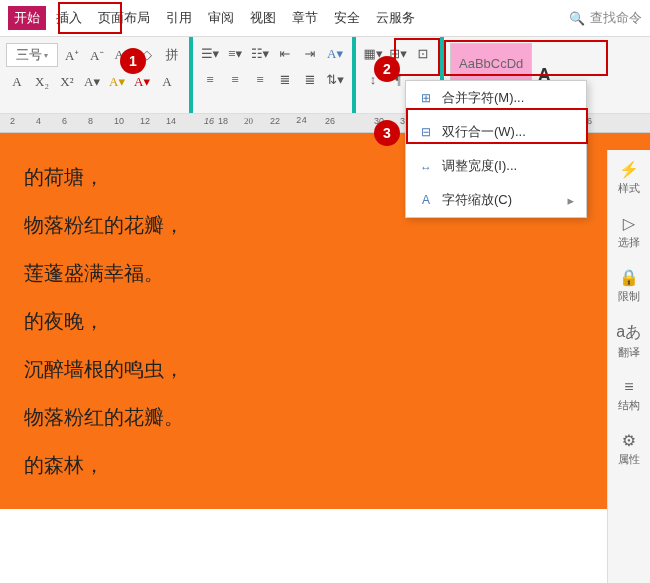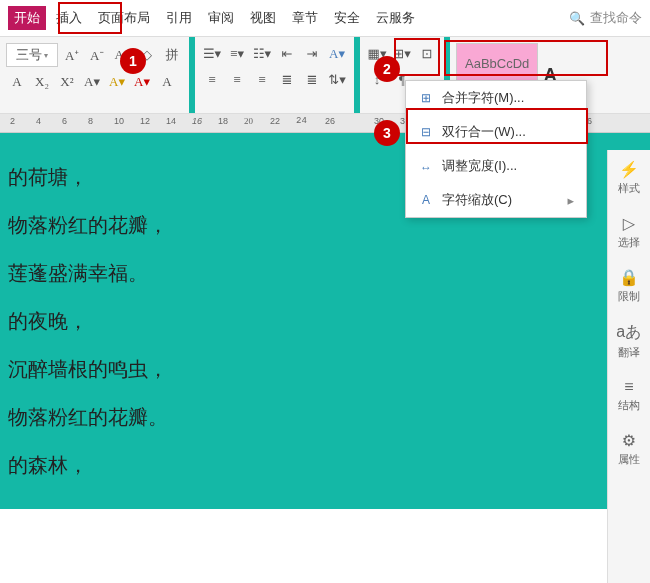--- a/index.html
+++ b/index.html
@@ -1,31 +1,31 @@
 <!DOCTYPE html>
 <html><head>
 <meta charset="utf-8">
 <style>
 body{margin:0;font-family:"Microsoft YaHei",sans-serif;background:#fff;overflow:hidden;position:relative;width:650px;height:583px}
 .menubar{display:flex;align-items:center;padding:4px 8px;background:#fff;font-size:13px;gap:4px;height:28px}
 .menu-item{padding:3px 6px;color:#333}
 .menu-item.active{background:#be185d;color:#fff}
 .search-area{margin-left:auto;display:flex;align-items:center;gap:4px;color:#888;font-size:13px}
 .toolbar{background:#f5f5f5;border-top:1px solid #ddd;border-bottom:1px solid #ddd;height:76px;position:relative;display:flex}
-.toolbar-section{padding:6px;display:flex;flex-direction:column;gap:4px;border-right:6px solid #14b8a6}
+.toolbar-section{padding:6px;display:flex;flex-direction:column;gap:4px;border-right:4px solid #14b8a6}
 .toolbar-row{display:flex;align-items:center;gap:3px}
 .tb-btn{width:22px;height:22px;display:flex;align-items:center;justify-content:center;color:#555;font-size:13px;font-family:serif}
 .style-box{border:1px solid #ccc;padding:4px 8px;font-size:13px;color:#666;background:#f9a8d4;height:30px;display:flex;align-items:center}
 .style-label{font-size:11px;color:#888;text-align:center}
 .dropdown-menu{position:absolute;top:80px;left:405px;background:#fff;border:1px solid #ccc;box-shadow:2px 2px 8px rgba(0,0,0,0.2);width:180px;z-index:10}
 .dropdown-item{padding:8px 12px;display:flex;align-items:center;gap:8px;font-size:13px;color:#333}
 .dd-icon{width:16px;height:16px;display:flex;align-items:center;justify-content:center;color:#4a7ebb;font-size:12px}
 .ruler{height:18px;background:#e8e8e8;border-bottom:1px solid #ccc;position:relative;font-size:9px;color:#666}
 .ruler-mark{position:absolute;top:2px}
-.doc-area{background:#14b8a6;padding:20px 8px;position:relative}
+.doc-area{background:#f97316;padding:20px 24px;position:relative}
 .doc-text{font-size:20px;line-height:2.4;color:#222;font-family:"SimSun",serif}
 .side-panel{position:absolute;right:0;top:150px;width:42px;background:#f5f5f5;border-left:1px solid #ddd;height:430px;display:flex;flex-direction:column;align-items:center;padding-top:10px;gap:18px}
 .side-item{display:flex;flex-direction:column;align-items:center;gap:2px;color:#666}
 .side-icon{font-size:16px}
 .side-label{font-size:11px}
 .callout{position:absolute;width:26px;height:26px;border-radius:50%;background:#c00;color:#fff;display:flex;align-items:center;justify-content:center;font-size:14px;font-weight:bold;z-index:20}
 .red-box{position:absolute;border:2px solid #c00;z-index:15;pointer-events:none}
 .chevron{font-size:8px;margin-left:2px;color:#888}
 </style>
 </head>
@@ -127,21 +127,21 @@
 </div>
 
 <div class="ruler" id="ruler">
     <span class="ruler-mark" style="left: 10px;">2</span>
     <span class="ruler-mark" style="left: 36px;">4</span>
     <span class="ruler-mark" style="left: 62px;">6</span>
     <span class="ruler-mark" style="left: 88px;">8</span>
     <span class="ruler-mark" style="left: 114px;">10</span>
     <span class="ruler-mark" style="left: 140px;">12</span>
     <span class="ruler-mark" style="left: 166px;">14</span>
-    <span class="ruler-mark" style="left: 192px; font-style: italic;">16</span>
+    <span class="ruler-mark" style="left: 204px; font-style: italic;">16</span>
     <span class="ruler-mark" style="left: 218px;">18</span>
     <span class="ruler-mark" style="left: 244px; font-family: Liberation Serif, serif;">20</span>
     <span class="ruler-mark" style="left: 270px;">22</span>
     <span class="ruler-mark" style="left: 296px; font-family: Liberation Mono, monospace;">24</span>
     <span class="ruler-mark" style="left: 325px;">26</span>
     <span class="ruler-mark" style="left: 348px; margin-top: 16px;">28</span>
     <span class="ruler-mark" style="left: 374px;">30</span>
     <span class="ruler-mark" style="left: 400px;">32</span>
     <span class="ruler-mark" style="left: 426px;">34</span>
     <span class="ruler-mark" style="left: 452px;">36</span>

